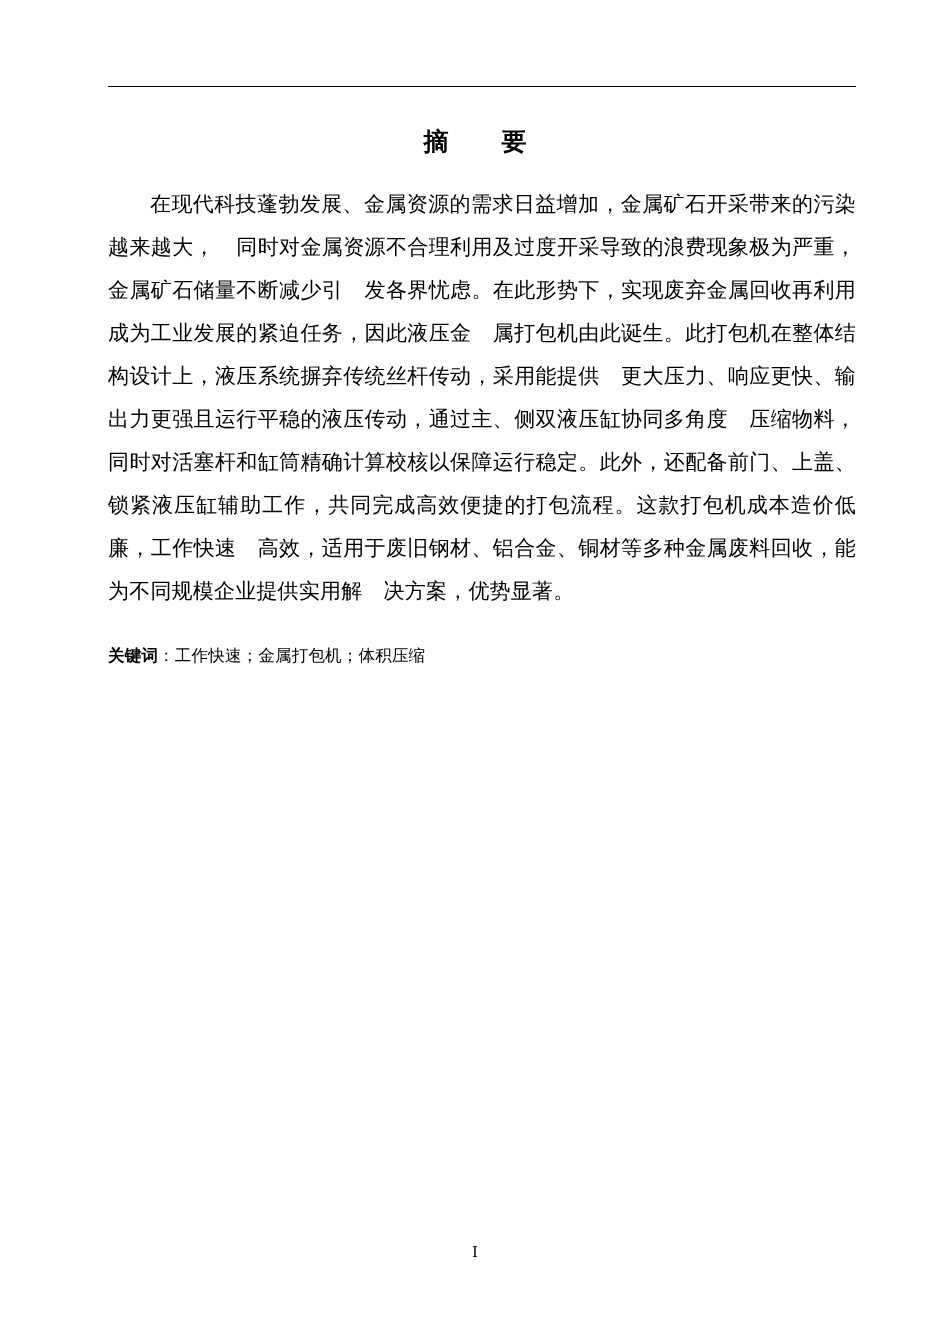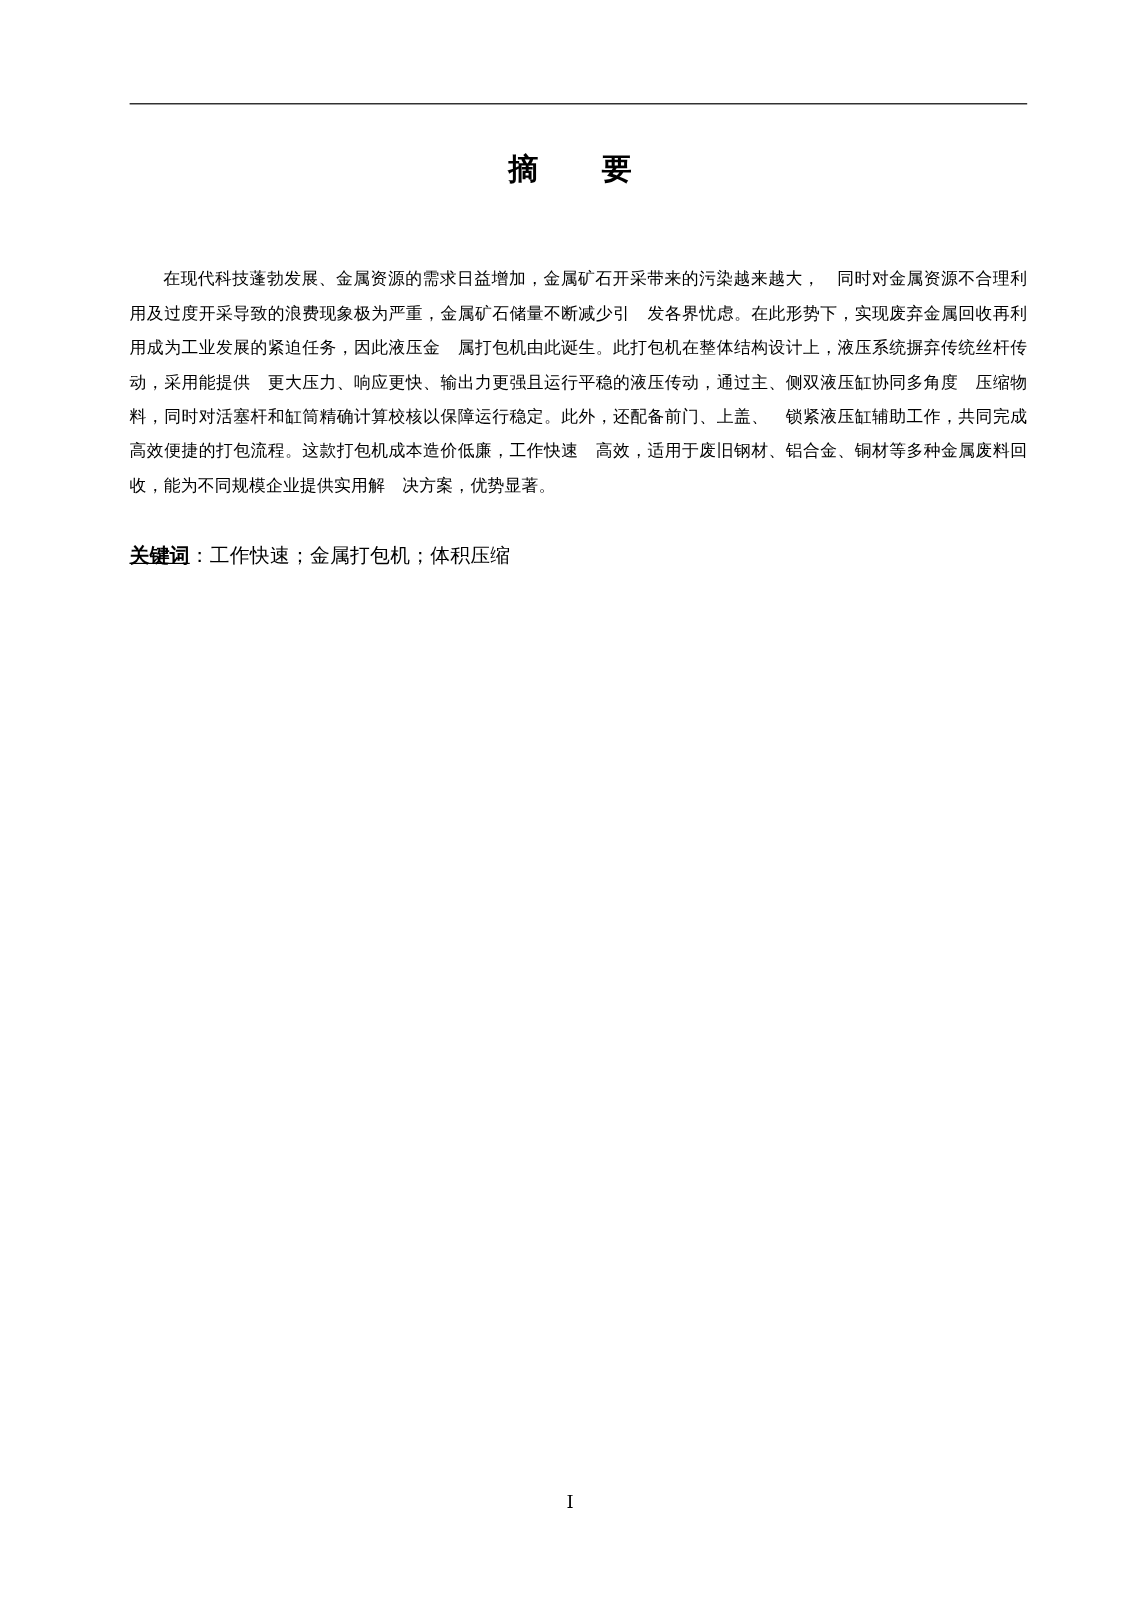--- a/index.html
+++ b/index.html
@@ -40,37 +40,36 @@
     font-family: Liberation Sans, sans-serif;
     font-size: 25px;
     font-weight: bold;
     letter-spacing: 14px;
     margin: 0;
     padding-top: 12px;
     padding-bottom: 0;
     line-height: 1.4;
   }
   .abstract-body {
-    margin-top: 60px;
-    font-size: 14px;
+    margin-top: 24px;
+    font-size: 21px;
     line-height: 2.05;
     text-align: justify;
     text-justify: inter-ideograph;
     text-indent: 2em;
     letter-spacing: 0.2px;
   }
   .keywords {
     margin-top: 26px;
     font-size: 16.5px;
     line-height: 2.0;
     letter-spacing: 0.2px;
   }
   .keywords .kw-label {
     font-weight: bold;
-    text-decoration: underline;
   }
   .page-number {
     position: absolute;
     left: 0;
     right: 0;
     top: 1243px;
     text-align: center;
     font-size: 15px;
     font-family: "DejaVu Serif", "Liberation Serif", serif;
   }

